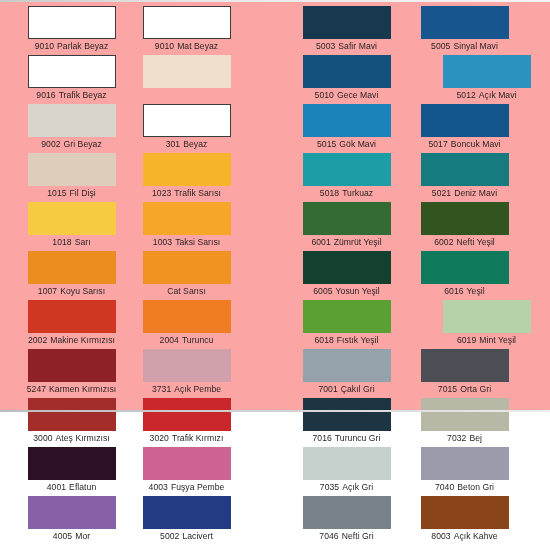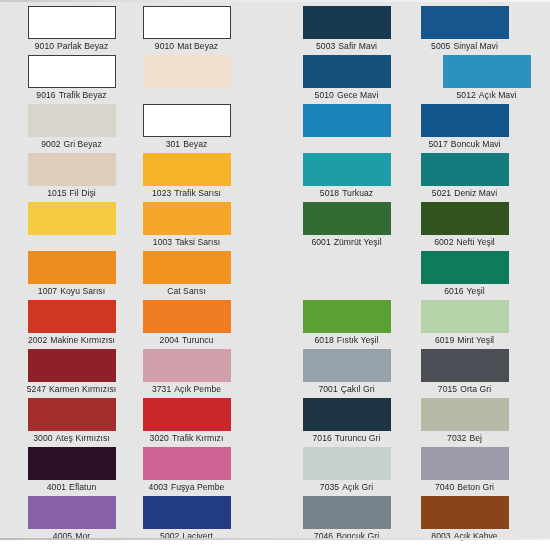--- a/index.html
+++ b/index.html
@@ -11,22 +11,22 @@
     height: 550px;
     background: #ffffff;
     font-family: "Liberation Sans", sans-serif;
     overflow: hidden;
     position: relative;
   }
 
   #chart {
     position: relative;
     width: 550px;
-    height: 540px;
-    background: #e5e5e5;
+    height: 412px;
+    background: #fca5a5;
     box-sizing: border-box;
   }
 
   
   .page-rule-top {
     position: absolute;
     left: 0;
     top: 0;
     width: 550px;
     height: 2px;
@@ -117,20 +117,21 @@
       <div class="cell" style="left: 14px; top: 104px;">
         <div class="swatch" style="background: rgb(217, 213, 205);"></div>
         <div class="caption"><span class="code">9002</span><span class="name">Gri Beyaz</span></div>
       </div>
       <div class="cell" style="left: 129px; top: 104px;">
         <div class="swatch outlined" style="background: rgb(255, 255, 255);"></div>
         <div class="caption"><span class="code">301</span><span class="name">Beyaz</span></div>
       </div>
       <div class="cell" style="left: 289px; top: 104px;">
         <div class="swatch" style="background: rgb(27, 130, 187);"></div>
+        <div class="caption"><span class="code">5015</span><span class="name">Gök Mavi</span></div>
       </div>
       <div class="cell" style="left: 407px; top: 104px;">
         <div class="swatch" style="background: rgb(18, 85, 139);"></div>
         <div class="caption"><span class="code">5017</span><span class="name">Boncuk Mavi</span></div>
       </div>
       <div class="cell" style="left: 14px; top: 153px;">
         <div class="swatch" style="background: rgb(221, 205, 186);"></div>
         <div class="caption"><span class="code">1015</span><span class="name">Fil Dişi</span></div>
       </div>
       <div class="cell" style="left: 129px; top: 153px;">
@@ -140,20 +141,21 @@
       <div class="cell" style="left: 289px; top: 153px;">
         <div class="swatch" style="background: rgb(29, 157, 165);"></div>
         <div class="caption"><span class="code">5018</span><span class="name">Turkuaz</span></div>
       </div>
       <div class="cell" style="left: 407px; top: 153px;">
         <div class="swatch" style="background: rgb(21, 123, 127);"></div>
         <div class="caption"><span class="code">5021</span><span class="name">Deniz Mavi</span></div>
       </div>
       <div class="cell" style="left: 14px; top: 202px;">
         <div class="swatch" style="background: rgb(247, 202, 67);"></div>
+        <div class="caption"><span class="code">1018</span><span class="name">Sarı</span></div>
       </div>
       <div class="cell" style="left: 129px; top: 202px;">
         <div class="swatch" style="background: rgb(246, 167, 42);"></div>
         <div class="caption"><span class="code">1003</span><span class="name">Taksi Sarısı</span></div>
       </div>
       <div class="cell" style="left: 289px; top: 202px;">
         <div class="swatch" style="background: rgb(52, 107, 53);"></div>
         <div class="caption"><span class="code">6001</span><span class="name">Zümrüt Yeşil</span></div>
       </div>
       <div class="cell" style="left: 407px; top: 202px;">
@@ -161,37 +163,41 @@
         <div class="caption"><span class="code">6002</span><span class="name">Nefti Yeşil</span></div>
       </div>
       <div class="cell" style="left: 14px; top: 251px;">
         <div class="swatch" style="background: rgb(235, 142, 31);"></div>
         <div class="caption"><span class="code">1007</span><span class="name">Koyu Sarısı</span></div>
       </div>
       <div class="cell" style="left: 129px; top: 251px;">
         <div class="swatch" style="background: rgb(241, 147, 33);"></div>
         <div class="caption"><span class="name">Cat Sarısı</span></div>
       </div>
+      <div class="cell" style="left: 289px; top: 251px;">
+        <div class="swatch" style="background: rgb(20, 64, 47);"></div>
+        <div class="caption"><span class="code">6005</span><span class="name">Yosun Yeşil</span></div>
+      </div>
       <div class="cell" style="left: 407px; top: 251px;">
         <div class="swatch" style="background: rgb(16, 123, 92);"></div>
         <div class="caption"><span class="code">6016</span><span class="name">Yeşil</span></div>
       </div>
       <div class="cell" style="left: 14px; top: 300px;">
         <div class="swatch" style="background: rgb(208, 55, 35);"></div>
         <div class="caption"><span class="code">2002</span><span class="name">Makine Kırmızısı</span></div>
       </div>
       <div class="cell" style="left: 129px; top: 300px;">
         <div class="swatch" style="background: rgb(240, 125, 36);"></div>
         <div class="caption"><span class="code">2004</span><span class="name">Turuncu</span></div>
       </div>
       <div class="cell" style="left: 289px; top: 300px;">
         <div class="swatch" style="background: rgb(91, 160, 51);"></div>
         <div class="caption"><span class="code">6018</span><span class="name">Fıstık Yeşil</span></div>
       </div>
-      <div class="cell" style="left: 407px; top: 300px;">
+      <div class="cell" style="left: 429px; top: 300px;">
         <div class="swatch" style="background: rgb(182, 210, 168);"></div>
         <div class="caption"><span class="code">6019</span><span class="name">Mint Yeşil</span></div>
       </div>
       <div class="cell" style="left: 14px; top: 349px;">
         <div class="swatch" style="background: rgb(141, 33, 39);"></div>
         <div class="caption"><span class="code">5247</span><span class="name">Karmen Kırmızısı</span></div>
       </div>
       <div class="cell" style="left: 129px; top: 349px;">
         <div class="swatch" style="background: rgb(210, 160, 171);"></div>
         <div class="caption"><span class="code">3731</span><span class="name">Açık Pembe</span></div>
@@ -239,21 +245,21 @@
       <div class="cell" style="left: 14px; top: 496px;">
         <div class="swatch" style="background: rgb(136, 96, 168);"></div>
         <div class="caption"><span class="code">4005</span><span class="name">Mor</span></div>
       </div>
       <div class="cell" style="left: 129px; top: 496px;">
         <div class="swatch" style="background: rgb(34, 59, 131);"></div>
         <div class="caption"><span class="code">5002</span><span class="name">Lacivert</span></div>
       </div>
       <div class="cell" style="left: 289px; top: 496px;">
         <div class="swatch" style="background: rgb(119, 130, 138);"></div>
-        <div class="caption"><span class="code">7046</span><span class="name">Boncuk Gri</span></div>
+        <div class="caption"><span class="code">7046</span><span class="name">Nefti Gri</span></div>
       </div>
       <div class="cell" style="left: 407px; top: 496px;">
         <div class="swatch" style="background: rgb(138, 68, 26);"></div>
         <div class="caption"><span class="code">8003</span><span class="name">Açık Kahve</span></div>
       </div>
     </div>
   <div class="page-rule-bottom"></div>
 </div>
 
 </body></html>

